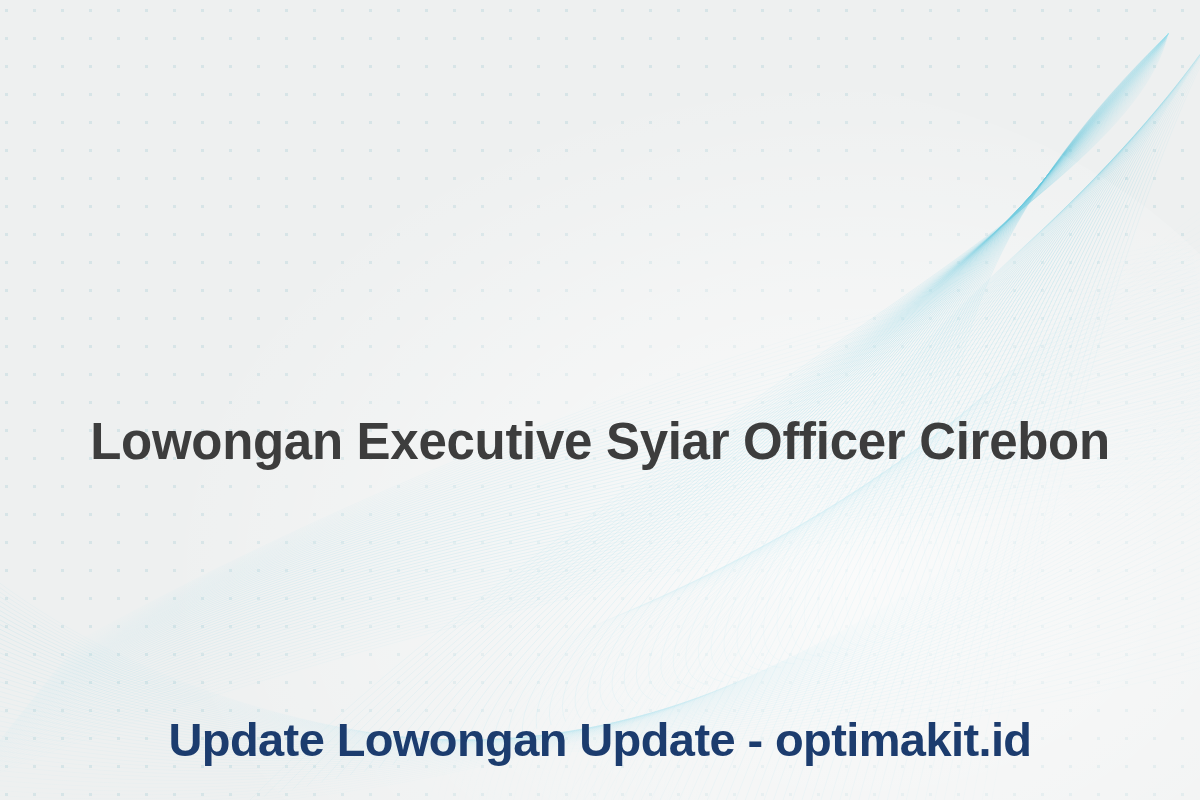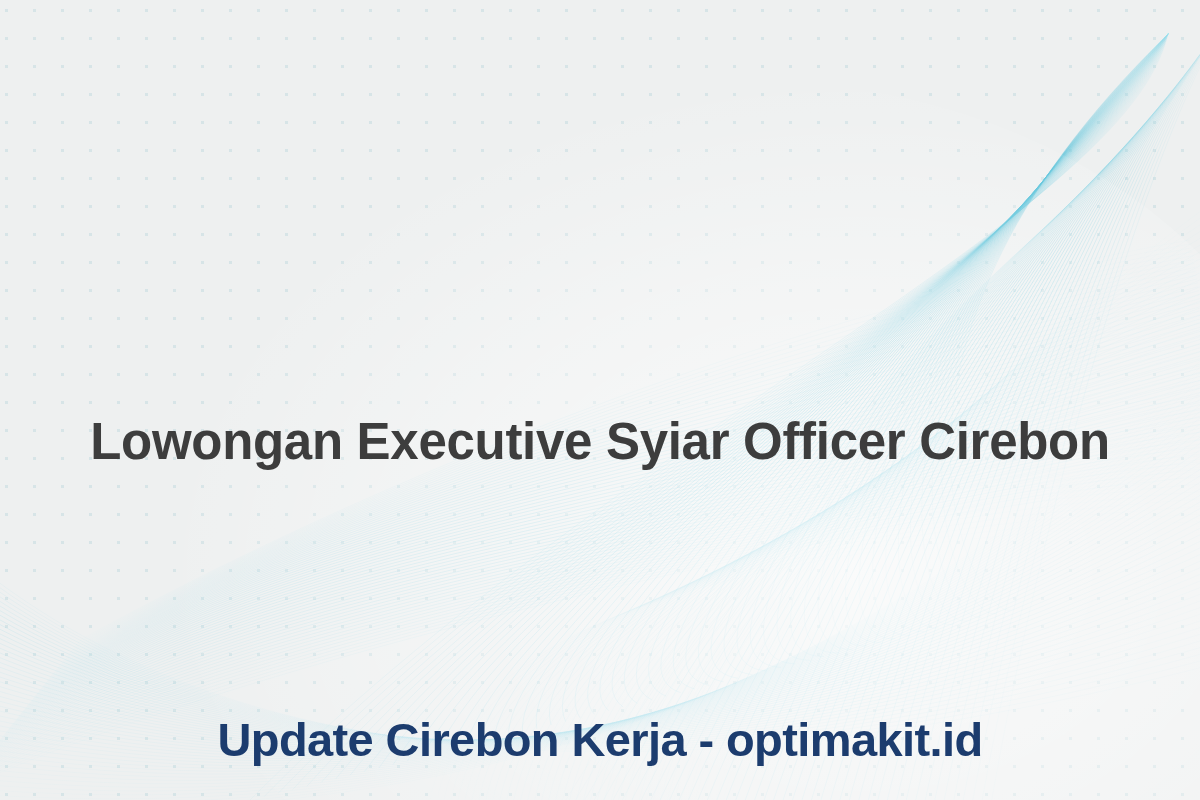--- a/index.html
+++ b/index.html
@@ -388,16 +388,16 @@
             <path d="M990.0,810.0 C1040.0,520.0 1140.0,160.0 1230.0,10.0" opacity="0.180"></path>
           </g>
       </g>
     </svg>
   </div>
 
   <div id="wave-wash"></div>
 
   <div id="content">
     <h1 id="headline">Lowongan Executive Syiar Officer Cirebon</h1>
-    <div id="brandline">Update Cirebon Kerja - optimakit.id</div>
+    <div id="brandline">Update Lowongan Update - optimakit.id</div>
   </div>
 
 </div>
 
 </body></html>

